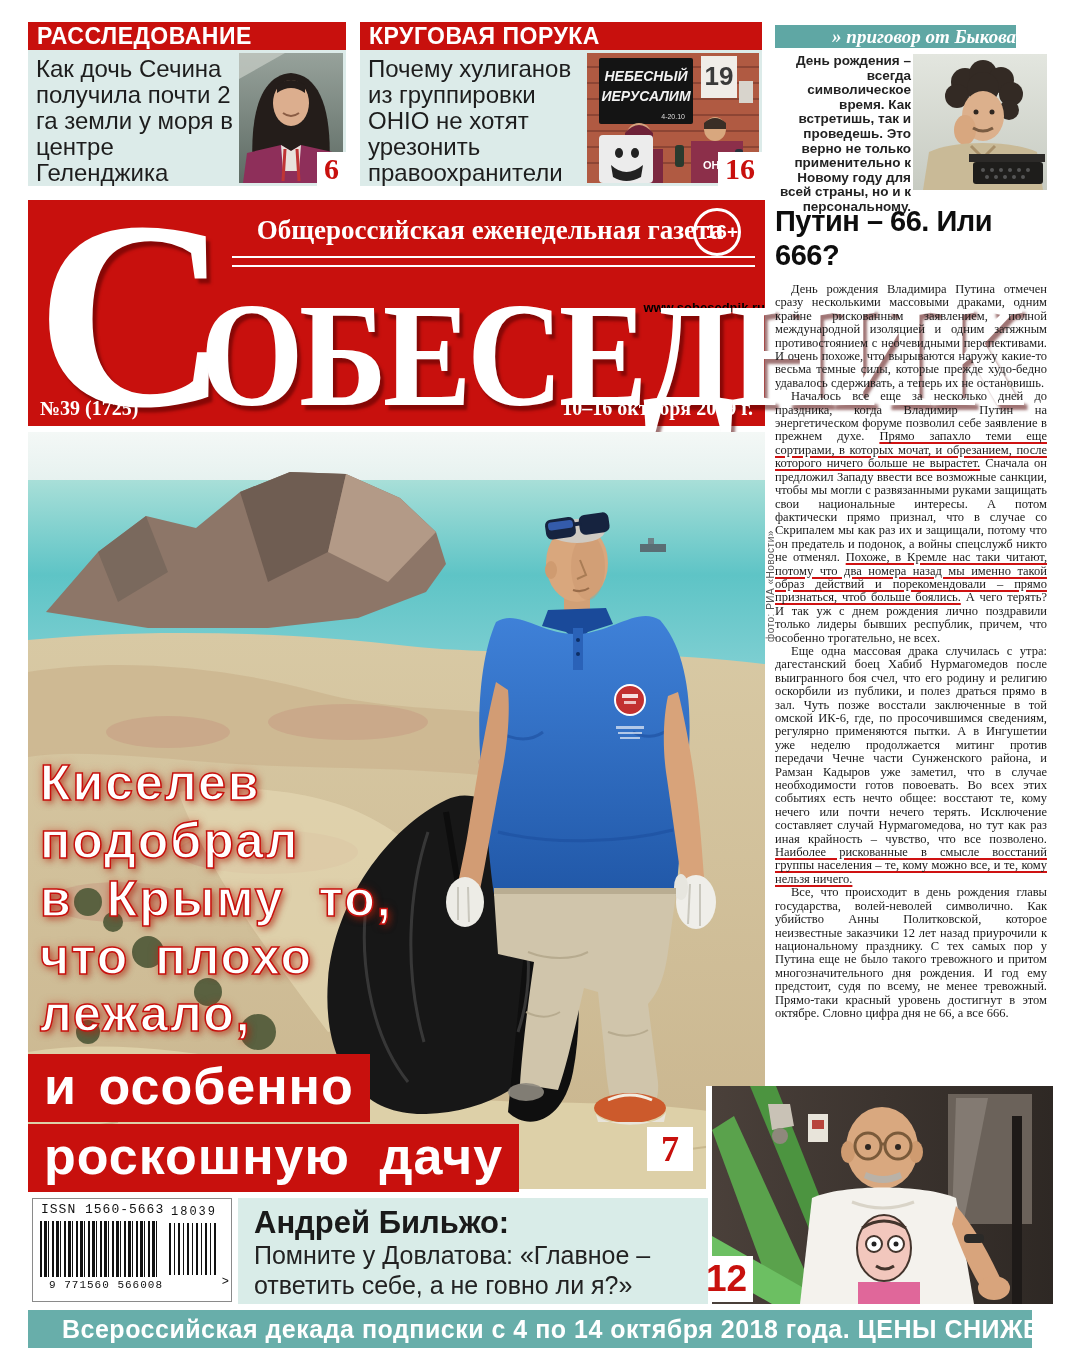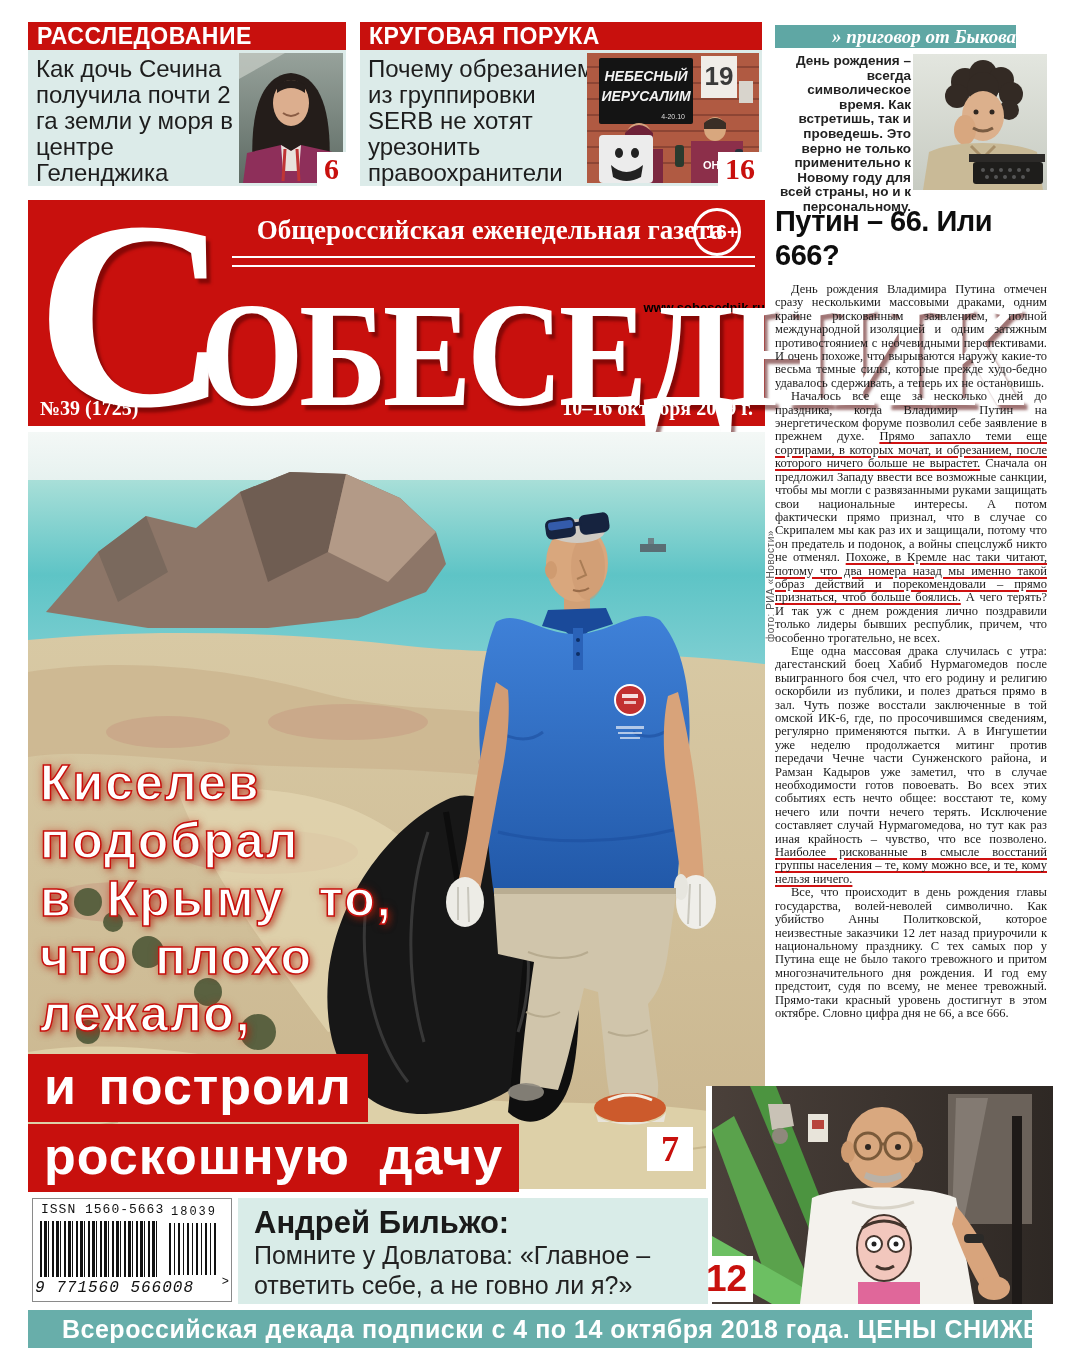--- a/index.html
+++ b/index.html
@@ -85,21 +85,21 @@
             padding-left:6px;box-sizing:border-box;}
   .p12{position:absolute;left:700px;top:1256px;background:#fff;color:var(--red);
        font:bold 37px/46px "Liberation Sans",sans-serif;padding:0 6px;}
 
   
   .barcode{position:absolute;left:32px;top:1198px;width:200px;height:104px;background:#fff;
            border:1px solid #8a8a8a;box-sizing:border-box;font-family:"Liberation Mono",monospace;color:#111;}
   .bc-issn{position:absolute;left:8px;top:3px;font-size:13px;letter-spacing:1px;}
   .bc-main{position:absolute;left:7px;top:22px;width:120px;height:56px;
            background:repeating-linear-gradient(90deg,#111 0 2px,#fff 2px 4px,#111 4px 7px,#fff 7px 8px,#111 8px 9px,#fff 9px 12px);}
-  .bc-digits{position:absolute;left:2px;top:80px;font-size:16px;letter-spacing:1px;font-style:italic;}
+  .bc-digits{position:absolute;left:16px;top:80px;font-size:11px;letter-spacing:1px;}
   .bc-addon-num{position:absolute;right:14px;top:6px;font-size:12px;letter-spacing:2px;}
   .bc-addon{position:absolute;right:12px;top:24px;width:50px;height:52px;
             background:repeating-linear-gradient(90deg,#111 0 2px,#fff 2px 5px,#111 5px 6px,#fff 6px 9px);}
   .bc-arrow{position:absolute;right:2px;bottom:12px;font-size:12px;}
 
   
   .strip{position:absolute;left:238px;top:1198px;width:470px;height:106px;background:var(--strip-bg);
          box-sizing:border-box;padding:8px 0 0 16px;color:#1a1a1a;}
   .bz-name{font-weight:bold;font-size:31px;line-height:34px;}
   .bz-quote{font-size:25px;line-height:30px;color:#222;}
@@ -137,21 +137,21 @@
           <path d="M46,96 L44,128 M58,96 L60,128" stroke="#c03535" stroke-width="3"></path>
         </svg>
       </div>
       <div class="pnum">6</div>
     </div>
   </div>
 
   <div class="teaser tz-b">
     <div class="tagbar">КРУГОВАЯ ПОРУКА</div>
     <div class="tz-body">
-      <div class="tz-text">Почему обрезанием из группировки SERB не хотят урезонить правоохранители</div>
+      <div class="tz-text">Почему хулиганов из группировки OHIO не хотят урезонить правоохранители</div>
       <div class="tz-photo">
         <svg width="172" height="130" viewBox="0 0 172 130">
           <rect width="172" height="130" fill="#b05a42"></rect>
           <g stroke="#8d4534" stroke-width="2">
             <line x1="0" y1="14" x2="172" y2="14"></line>
               <line x1="0" y1="30" x2="172" y2="30"></line>
             <line x1="0" y1="46" x2="172" y2="46"></line>
               <line x1="0" y1="62" x2="172" y2="62"></line>
             <line x1="0" y1="78" x2="172" y2="78"></line>
               <line x1="0" y1="94" x2="172" y2="94"></line>
@@ -370,21 +370,21 @@
       <path d="M580,668 Q602,658 624,668" stroke="#f2ede2" stroke-width="3" fill="none"></path>
     </svg>
   </div>
   <div class="credit">фото: РИА «Новости»</div>
 
   <div class="hl hl1">Киселев</div>
   <div class="hl hl2">подобрал</div>
   <div class="hl hl3">в Крыму то,</div>
   <div class="hl hl4">что плохо</div>
   <div class="hl hl5">лежало,</div>
-  <div class="hlr hlr1">и построил</div>
+  <div class="hlr hlr1">и особенно</div>
   <div class="hlr hlr2">роскошную дачу</div>
   <div class="p7">7</div>
 
   <div class="article">
     <h1>Путин – 66. Или 666?</h1>
     <div>
         <p><span>День рождения Владимира Путина отмечен сразу несколькими массовыми драками, одним крайне рискованным заявлением, полной международной изоляцией и одним затяжным противостоянием с неочевидными перспективами. И очень похоже, что вырываются наружу какие-то весьма темные силы, которые прежде худо-бедно удавалось сдерживать, а теперь их не остановишь.</span></p>
         <p><span>Началось все еще за несколько дней до праздника, когда Владимир Путин на энергетическом форуме позволил себе заявление в прежнем духе. </span><span class="u">Прямо запахло теми еще сортирами, в которых мочат, и обрезанием, после которого ничего больше не вырастет.</span><span> Сначала он предложил Западу ввести все возможные санкции, чтобы мы могли с развязанными руками защищать свои национальные интересы. А потом фактически прямо признал, что в случае со Скрипалем мы как раз их и защищали, потому что он предатель и подонок, а войны спецслужб никто не отменял. </span><span class="u">Похоже, в Кремле нас таки читают, потому что два номера назад мы именно такой образ действий и порекомендовали – прямо признаться, чтоб больше боялись.</span><span> А чего терять? И так уж с днем рождения лично поздравили только лидеры бывших республик, причем, что особенно трогательно, не всех.</span></p>
         <p><span>Еще одна массовая драка случилась с утра: дагестанский боец Хабиб Нурмагомедов после выигранного боя счел, что его родину и религию оскорбили из публики, и полез драться прямо в зал. Чуть позже восстали заключенные в той омской ИК-6, где, по просочившимся сведениям, регулярно применяются пытки. А в Ингушетии уже неделю продолжается митинг против передачи Чечне части Сунженского района, и Рамзан Кадыров уже заметил, что в случае необходимости готов повоевать. Во всех этих событиях есть нечто общее: восстают те, кому нечего или почти нечего терять. Исключение составляет случай Нурмагомедова, но тут как раз иная крайность – чувство, что все позволено. </span><span class="u">Наиболее рискованные в смысле восстаний группы населения – те, кому можно все, и те, кому нельзя ничего.</span></p>
         <p><span>Все, что происходит в день рождения главы государства, волей-неволей символично. Как убийство Анны Политковской, которое неизвестные заказчики 12 лет назад приурочили к национальному празднику. С тех самых пор у Путина еще не было такого тревожного и притом многозначительного дня рождения. И год ему предстоит, судя по всему, не менее тревожный. Прямо-таки красный уровень достигнут в этом октябре. Словно цифра дня не 66, а все 666.</span></p>

